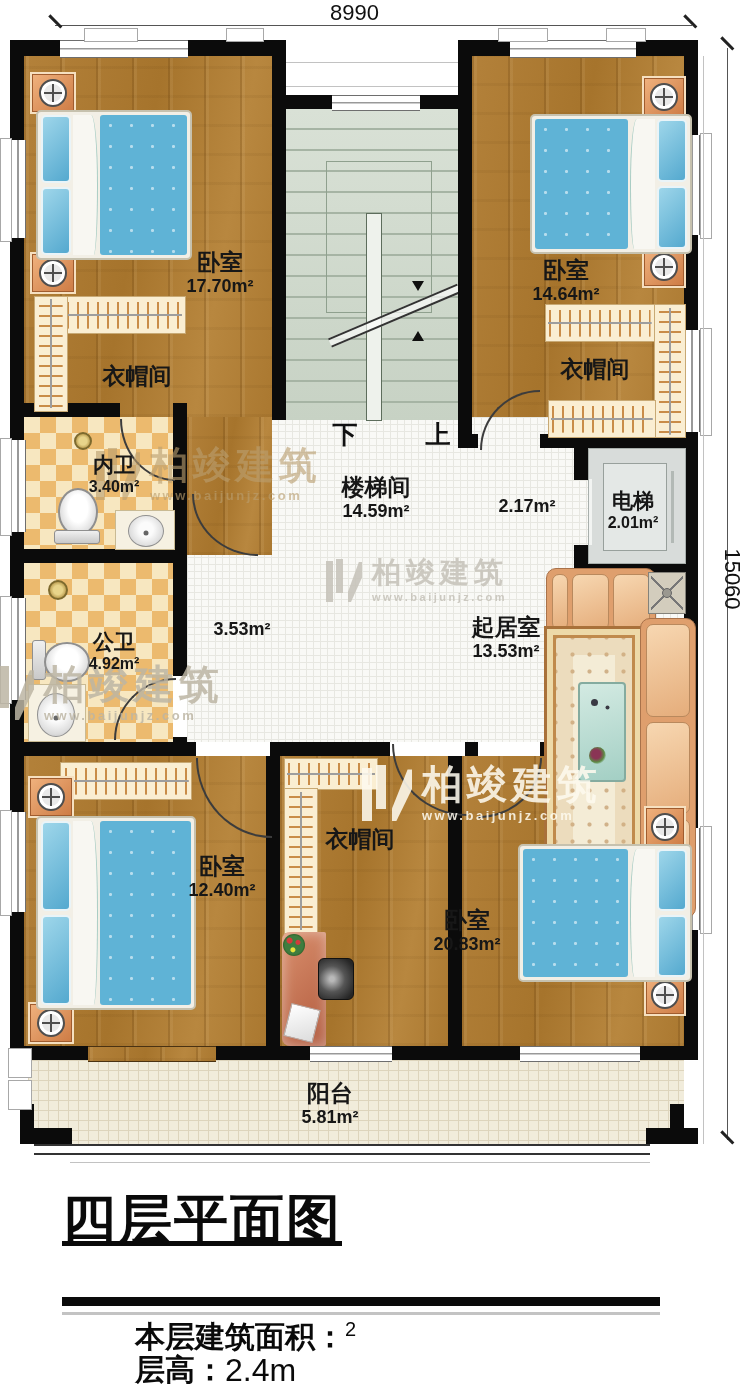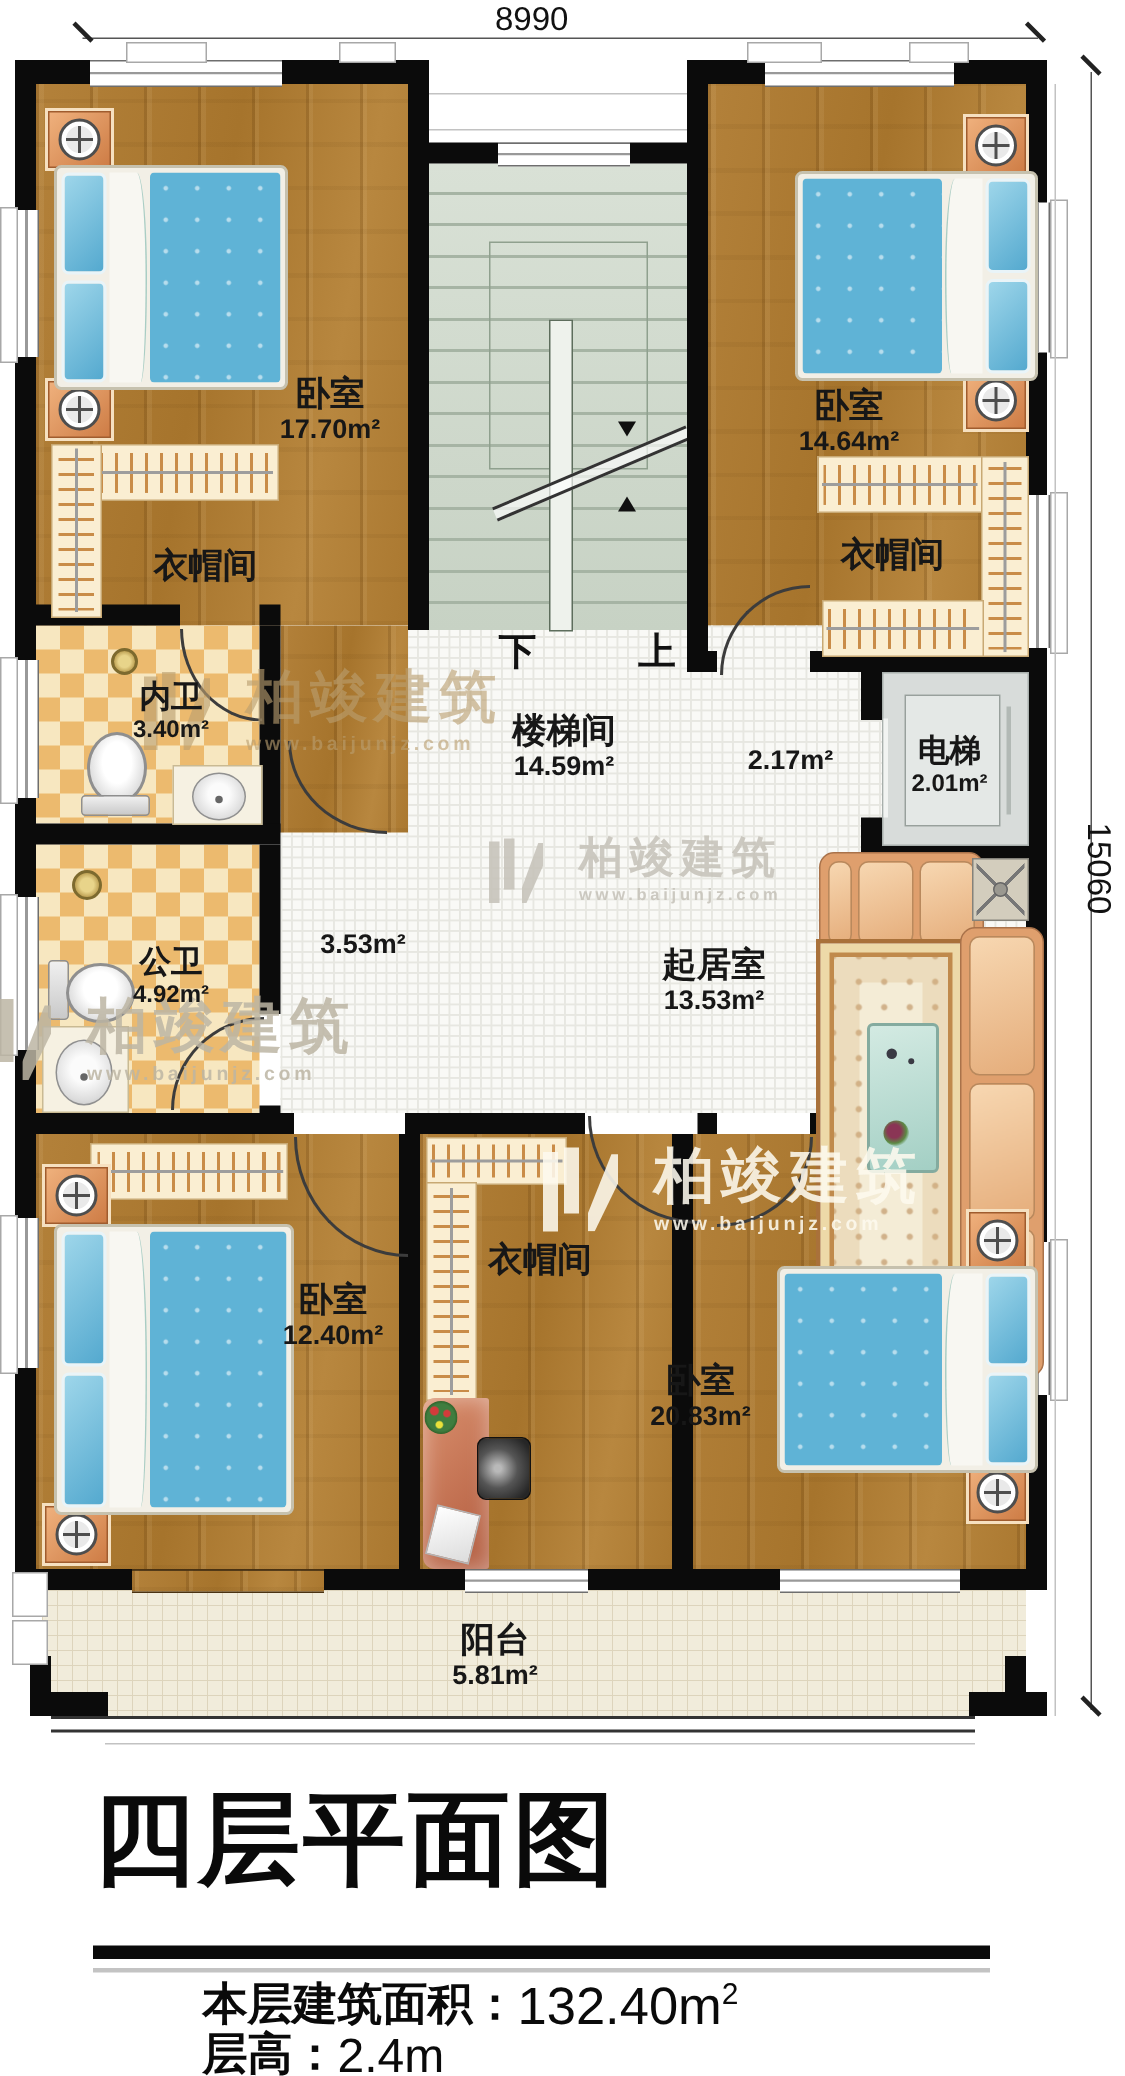--- a/index.html
+++ b/index.html
@@ -70,35 +70,35 @@
   .tri-down{border-top:10px solid #101010;}
   .tri-up{border-bottom:10px solid #101010;}
   
   .rlabel{position:absolute;transform:translate(-50%,-50%);text-align:center;color:#171717;font-weight:bold;line-height:1.18;white-space:nowrap;}
   .rlabel .nm{font-size:23px;}
   .rlabel .ar{font-size:18px;}
   .rlabel.small .nm{font-size:21px;}
   .rlabel.small .ar{font-size:16px;}
   .stairdir{position:absolute;transform:translate(-50%,-50%);font-size:25px;font-weight:900;color:#111;}
   
-  .wm{position:absolute;display:flex;align-items:center;gap:24px;pointer-events:none;}
+  .wm{position:absolute;display:flex;align-items:center;gap:10px;pointer-events:none;}
   .wm-logo{position:relative;flex:none;display:block;}
   .wm-logo i{position:absolute;background:currentColor;display:block;}
   .wm-logo .b1{left:0;top:6%;width:20%;height:94%;}
   .wm-logo .b2{left:28%;top:0;width:20%;height:78%;}
   .wm-logo .b3{right:0;top:8%;width:40%;height:92%;clip-path:polygon(100% 0,100% 38%,22% 100%,0 100%,0 76%,78% 0);}
   .wm-text{display:block;}
   .wm-brand{font-weight:900;letter-spacing:5px;line-height:1;}
   .wm-url{font-size:13px;font-weight:bold;letter-spacing:2.5px;margin-top:5px;line-height:1;}
   
   .dim-text{position:absolute;font-size:22px;color:#111;}
   .tick{position:absolute;width:17px;height:2.5px;background:#222;}
   
   .title-row{position:absolute;display:flex;align-items:flex-end;gap:28px;color:#0a0a0a;}
-  .t-main{font-size:68px;font-weight:900;line-height:1;letter-spacing:2px;}
+  .t-main{font-size:54px;font-weight:900;line-height:1;letter-spacing:2px;text-decoration:underline;}
   .t-scale{font-size:60px;font-weight:400;line-height:1;padding-bottom:5px;letter-spacing:3px;}
   .t-underline{position:absolute;background:#0a0a0a;}
   .t-underline2{position:absolute;background:#c3c3c3;}
   .info-row{position:absolute;display:flex;align-items:center;color:#0a0a0a;}
   .i-label{font-size:30px;font-weight:900;line-height:1.15;}
   .i-value{font-size:35px;font-weight:400;line-height:1;}
   .i-sup{font-size:20px;font-weight:400;line-height:1;transform:translateY(-8px);display:inline-block;}
 </style>
 </head>
 <body>
@@ -372,21 +372,21 @@
   <div class="rlabel" style="left:527px;top:507px;">
     <div class="ar">2.17m²</div>
   </div>
   <div class="rlabel small" style="left:633px;top:511px;">
     <div class="nm">电梯</div>
     <div class="ar">2.01m²</div>
   </div>
   <div class="rlabel" style="left:242px;top:630px;">
     <div class="ar">3.53m²</div>
   </div>
-  <div class="rlabel" style="left:476px;top:638px;margin-top:16px;">
+  <div class="rlabel" style="left:506px;top:638px;">
     <div class="nm">起居室</div>
     <div class="ar">13.53m²</div>
   </div>
   <div class="rlabel" style="left:222px;top:877px;">
     <div class="nm">卧室</div>
     <div class="ar">12.40m²</div>
   </div>
   <div class="rlabel" style="left:360px;top:840px;">
     <div class="nm">衣帽间</div>
   </div>
@@ -399,21 +399,20 @@
     <div class="ar">5.81m²</div>
   </div>
 
   <div class="title-row" style="left:62px;top:1192px;">
     <div class="t-main">四层平面图</div>
   </div>
   <div class="t-underline" style="left:62px;top:1297px;width:598px;height:9px;"></div>
   <div class="t-underline2" style="left:62px;top:1312px;width:598px;height:3px;"></div>
   <div class="info-row" style="left:135px;top:1320px;">
     <span class="i-label">本层建筑面积：</span>
-    <span class="i-value">132.40m</span>
     <span class="i-sup">2</span>
   </div>
   <div class="info-row" style="left:135px;top:1353px;">
     <span class="i-label">层高：</span>
     <span class="i-value" style="font-size:32px;">2.4m</span>
   </div>
 
 </div>
 
 </body></html>

